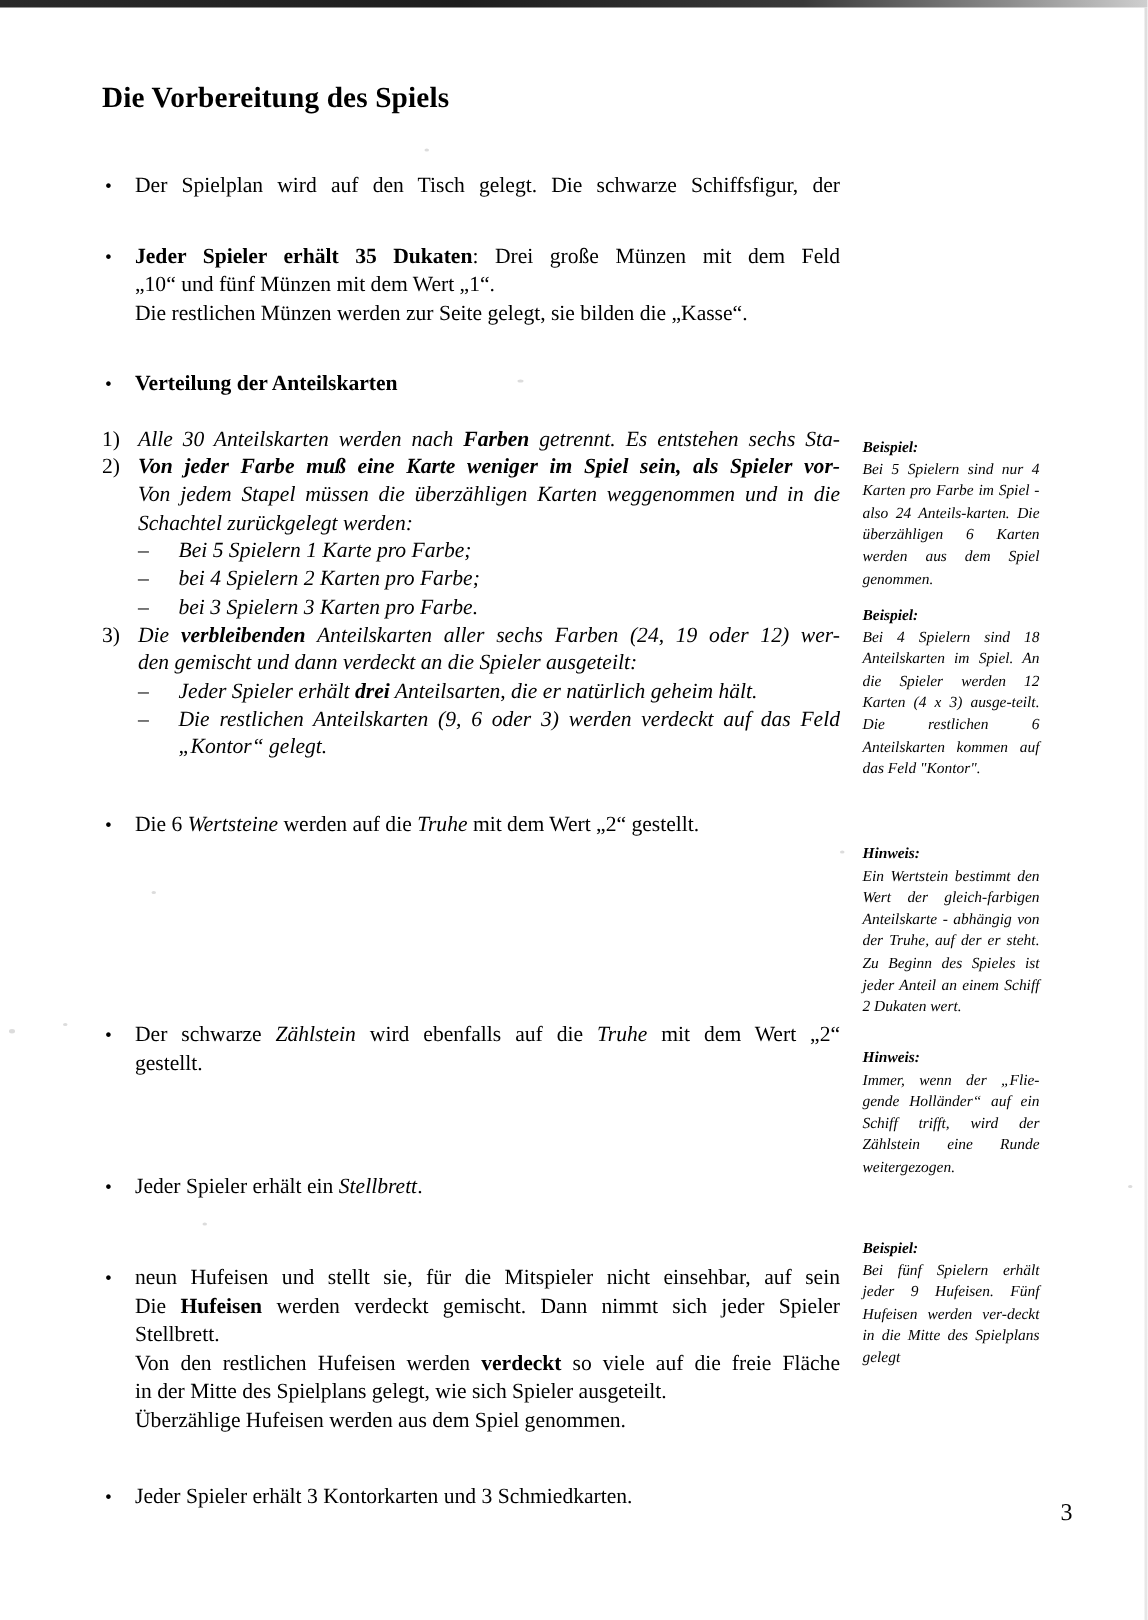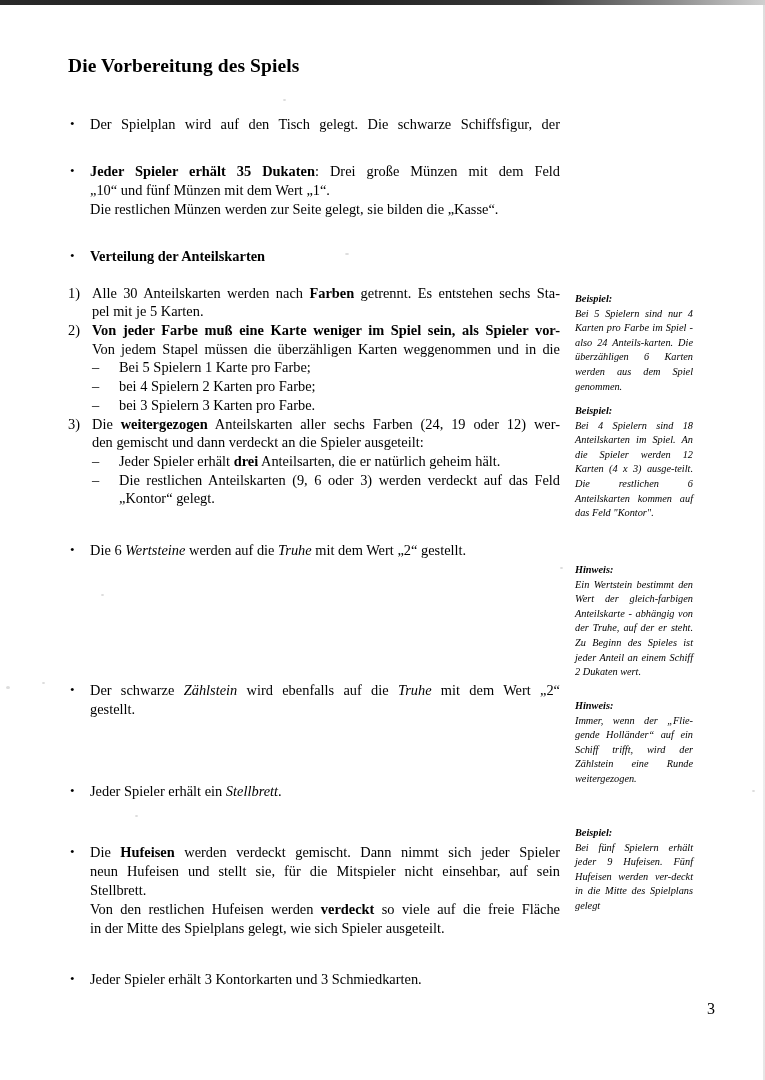--- a/index.html
+++ b/index.html
@@ -90,21 +90,21 @@
     position: relative;
     padding-left: 24px;
     margin-bottom: 0;
     text-align: justify;
   }
   .num-item > .num-marker {
     position: absolute;
     left: 0;
     top: 0;
   }
-  .num-item p { margin: 0; }
+  .num-item p { margin: 0; font-style: italic; }
   .num-item p.justify-all {
     text-align: justify;
     text-align-last: justify;
   }
 
   .dash-list {
     margin: 0;
     padding: 0;
   }
   .dash-item {
@@ -196,46 +196,46 @@
     <div class="bullet-block" style="margin-bottom:17px;">
       <span class="bullet-dot">•</span>
       <p><b>Verteilung der Anteilskarten</b></p>
     </div>
 
     <div class="num-list">
 
       <div class="num-item">
         <span class="num-marker">1)</span>
         <p class="justify-all"><span>Alle 30 Anteilskarten werden nach </span><b>Farben</b><span> getrennt. Es entstehen sechs Sta-</span></p>
-        <p>pel mit je 5 Karten.</p>
       </div>
 
       <div class="num-item">
         <span class="num-marker">2)</span>
         <p class="justify-all"><b>Von jeder Farbe muß eine Karte weniger im Spiel sein, als Spieler vor-</b></p>
         <p class="justify-all">Von jedem Stapel müssen die überzähligen Karten weggenommen und in die</p>
+        <p>Schachtel zurückgelegt werden:</p>
         <div class="dash-list">
           <div class="dash-item">
             <span class="dash-marker">–</span>
             <p>Bei 5 Spielern 1 Karte pro Farbe;</p>
           </div>
           <div class="dash-item">
             <span class="dash-marker">–</span>
             <p>bei 4 Spielern 2 Karten pro Farbe;</p>
           </div>
           <div class="dash-item">
             <span class="dash-marker">–</span>
             <p>bei 3 Spielern 3 Karten pro Farbe.</p>
           </div>
         </div>
       </div>
 
       <div class="num-item">
         <span class="num-marker">3)</span>
-        <p class="justify-all"><span>Die </span><b>weitergezogen</b><span> Anteilskarten aller sechs Farben (24, 19 oder 12) wer-</span></p>
+        <p class="justify-all"><span>Die </span><b>verbleibenden</b><span> Anteilskarten aller sechs Farben (24, 19 oder 12) wer-</span></p>
         <p>den gemischt und dann verdeckt an die Spieler ausgeteilt:</p>
         <div class="dash-list">
           <div class="dash-item">
             <span class="dash-marker">–</span>
             <p><span>Jeder Spieler erhält </span><b>drei</b><span> Anteilsarten, die er natürlich geheim hält.</span></p>
           </div>
           <div class="dash-item">
             <span class="dash-marker">–</span>
             <p class="justify-all">Die restlichen Anteilskarten (9, 6 oder 3) werden verdeckt auf das Feld</p>
             <p>„Kontor“ gelegt.</p>
@@ -256,25 +256,26 @@
       <p>gestellt.</p>
     </div>
 
     <div class="bullet-block" style="margin-top:63px;">
       <span class="bullet-dot">•</span>
       <p><span>Jeder Spieler erhält ein </span><i>Stellbrett</i><span>.</span></p>
     </div>
 
     <div class="bullet-block" style="margin-top:42px;">
       <span class="bullet-dot">•</span>
+      <p class="justify-all">neun Hufeisen und stellt sie, für die Mitspieler nicht einsehbar, auf sein</p>
       <p class="justify-all"><span>Die </span><b>Hufeisen</b><span> werden verdeckt gemischt. Dann nimmt sich jeder Spieler</span></p>
-      <p class="justify-all">neun Hufeisen und stellt sie, für die Mitspieler nicht einsehbar, auf sein</p>
       <p>Stellbrett.</p>
       <p class="justify-all"><span>Von den restlichen Hufeisen werden </span><b>verdeckt</b><span> so viele auf die freie Fläche</span></p>
       <p>in der Mitte des Spielplans gelegt, wie sich Spieler ausgeteilt.</p>
+      <p>Überzählige Hufeisen werden aus dem Spiel genommen.</p>
     </div>
 
     <div class="bullet-block" style="margin-top:32px;">
       <span class="bullet-dot">•</span>
       <p>Jeder Spieler erhält 3 Kontorkarten und 3 Schmiedkarten.</p>
     </div>
 
   </div>
 
   <div class="margin-note" style="top:292px;">

